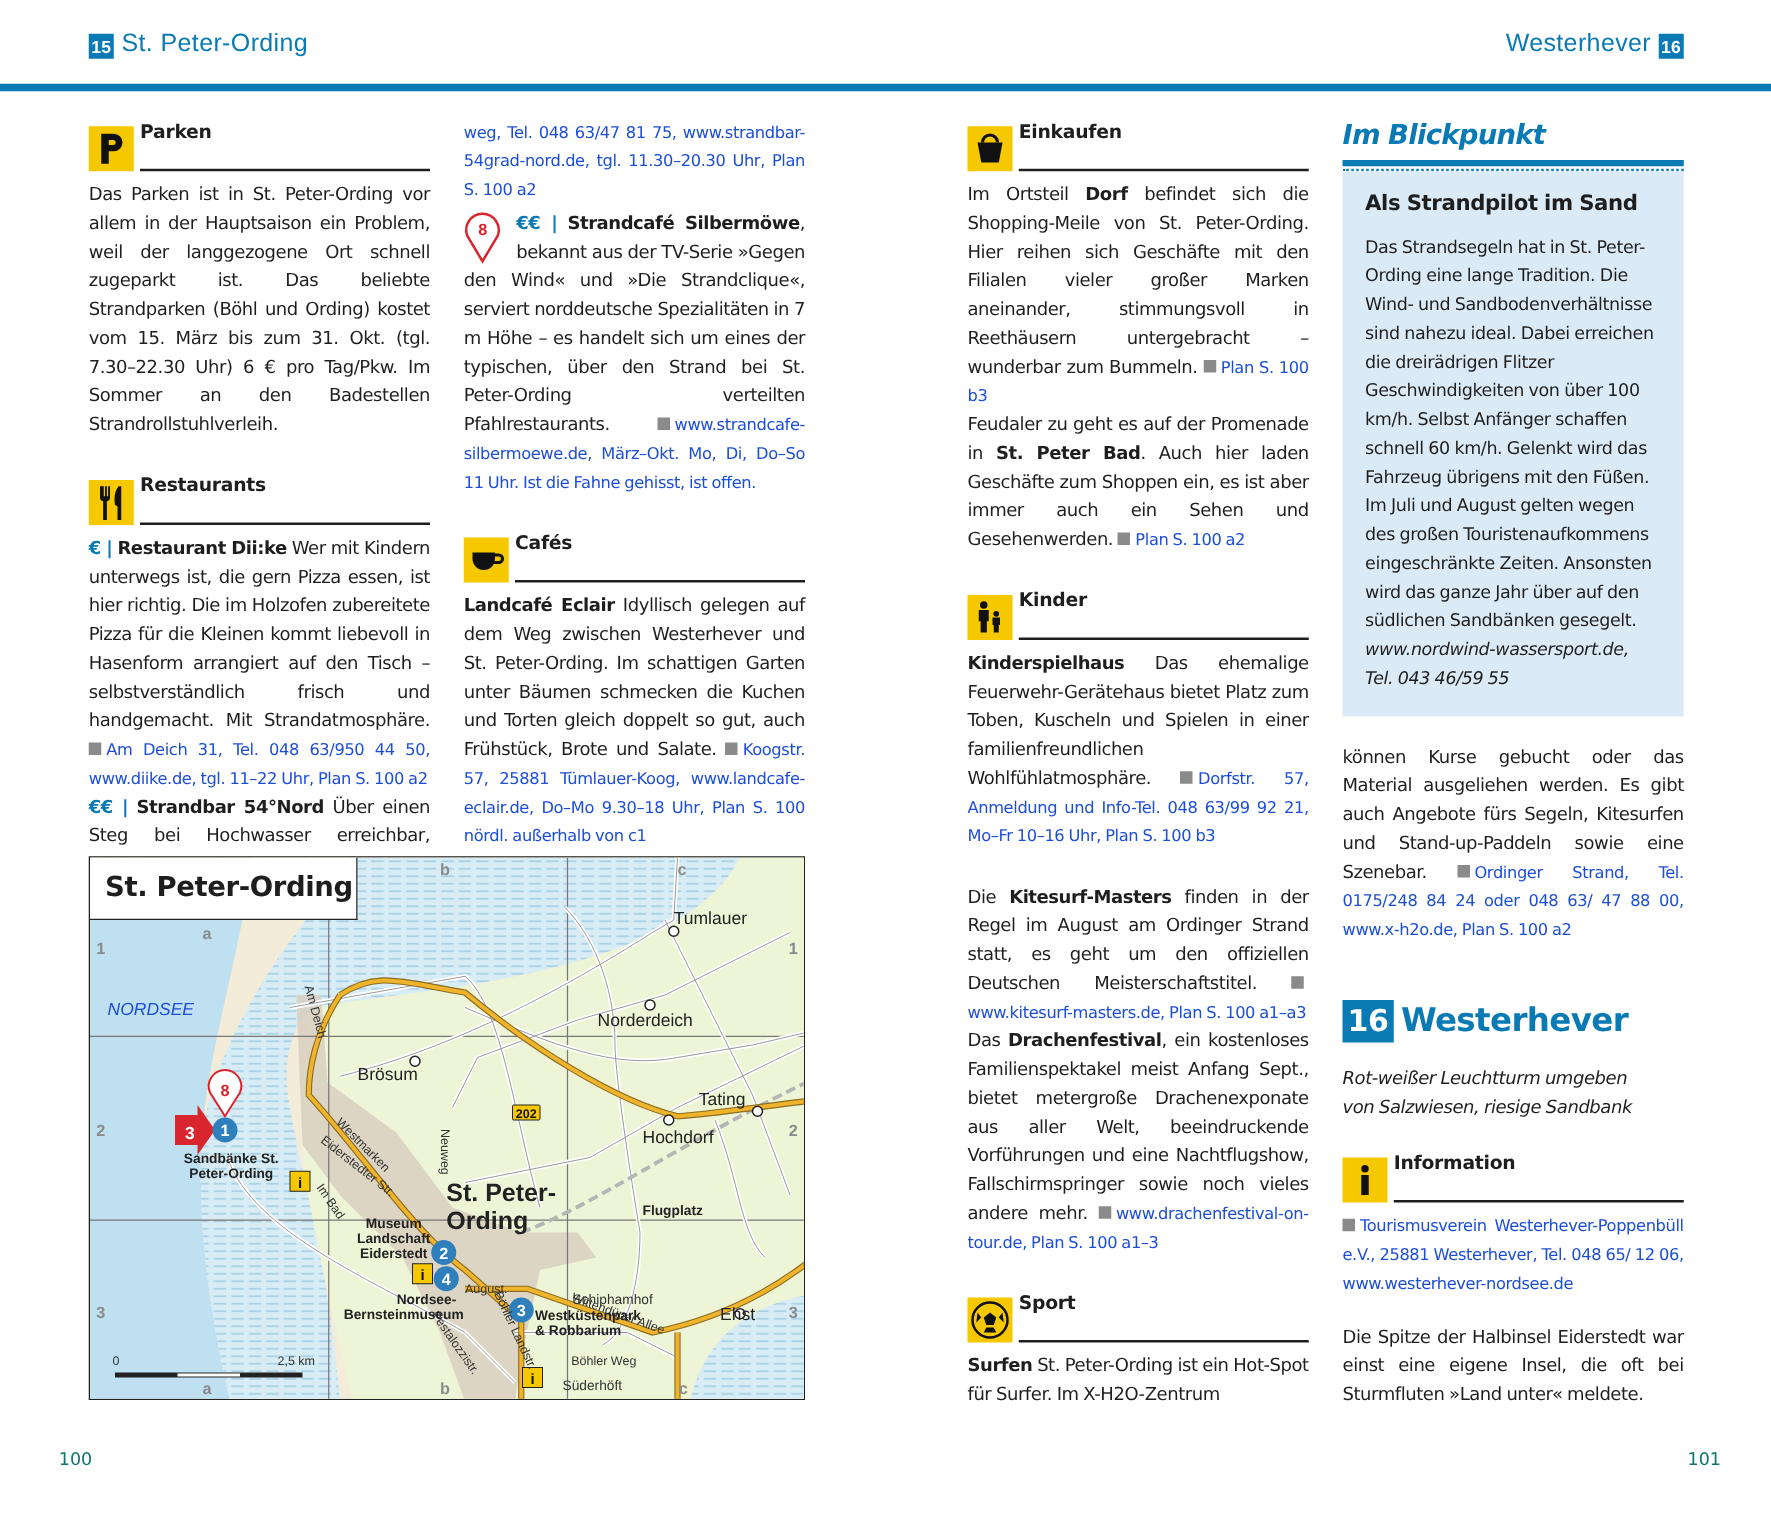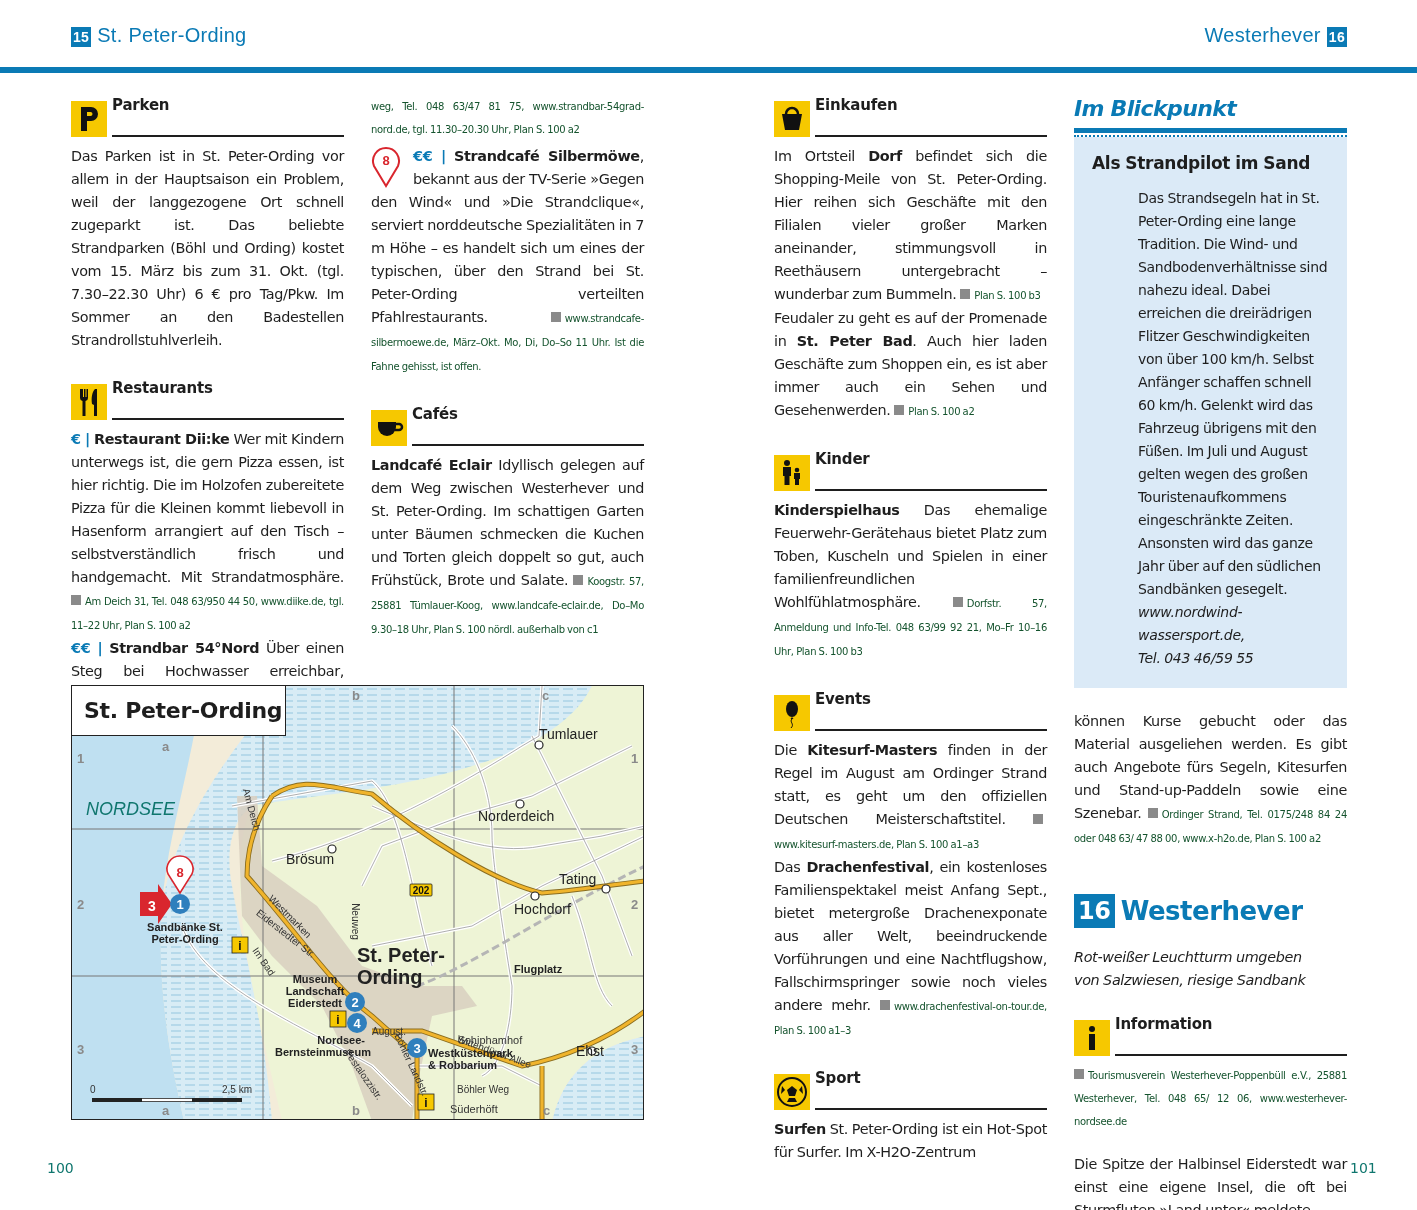--- a/index.html
+++ b/index.html
@@ -16,46 +16,46 @@
   .col-1 { left: 71px; width: 273px; }
   .col-2 { left: 371px; width: 273px; }
   .col-3 { left: 774px; width: 273px; }
   .col-4 { left: 1074px; width: 273px; }
 
   .sec-head { display: flex; align-items: flex-end; margin-bottom: 8px; }
   .sec-icon { width: 36px; height: 36px; background: #f6c800; display: flex; align-items: center; justify-content: center; flex-shrink: 0; }
   .sec-title { flex: 1; margin-left: 5px; border-bottom: 2px solid #1e1e1e; font-weight: bold; font-size: 15px; line-height: 20px; padding-bottom: 20px; padding-left: 0; letter-spacing: -0.2px; }
   .p { margin: 0; }
   .b { font-weight: bold; }
-  .info { color: #14532d; font-size: 10px; letter-spacing: -0.3px; }
+  .info { color: #1d4ed8; font-size: 13px; letter-spacing: -0.3px; }
   .sq { display: inline-block; width: 10px; height: 10px; background: #8a8a8a; margin-right: 4px; vertical-align: 0px; }
   .euro { color: #0a7ab5; font-weight: bold; }
   .gap-lg { height: 26px; }
 
   .pin-wrap { float: left; width: 40px; height: 44px; margin-right: 2px; position: relative; }
 
   
   .map { position: absolute; left: 71px; top: 685px; width: 573px; height: 435px; border: 1.5px solid #222; overflow: hidden; background: #eef4d6; }
   .map svg { position: absolute; left: 0; top: 0; }
   .map-title { position: absolute; left: 0; top: 0; width: 214px; height: 50px; background: #fff; border-right: 1.5px solid #222; border-bottom: 1.5px solid #222; font-family: "DejaVu Sans", sans-serif; font-weight: bold; font-size: 22px; display: flex; align-items: center; padding-left: 12px; letter-spacing: -0.3px; }
   .ml { position: absolute; font-family: "Liberation Sans", sans-serif; white-space: nowrap; color: #222; }
   .ml-place { font-size: 14px; }
   .ml-poi { font-size: 11px; font-weight: bold; line-height: 12px; text-align: center; }
   .ml-grid { font-size: 13px; color: #8a8a8a; font-weight: bold; }
-  .ml-sea { font-size: 18px; color: #0f766e; font-style: italic; }
+  .ml-sea { font-size: 14px; color: #1d4ed8; font-style: italic; }
   .ml-big { font-size: 20px; font-weight: bold; line-height: 22px; }
   .ml-street { font-size: 10px; color: #333; }
 
   
   .bp-title { font-family: "DejaVu Sans", sans-serif; font-style: italic; font-weight: bold; color: #0a7ab5; font-size: 22px; line-height: 28px; letter-spacing: -0.6px; }
   .bp-rule { height: 5px; background: #0a7ab5; margin-top: 5px; }
   .bp-dots { border-top: 2px dotted #0a7ab5; margin-top: 2px; }
   .bp-box { background: #dbeaf7; padding: 14px 18px 18px 18px; margin-top: 0; text-align: left; }
   .bp-head { font-weight: bold; font-size: 17px; line-height: 24px; margin-bottom: 12px; letter-spacing: -0.3px; }
-  .bp-body { font-size: 14px; line-height: 23px; letter-spacing: -0.3px; margin-left: 46px; }
+  .bp-body { font-size: 14px; line-height: 23px; letter-spacing: -0.3px; }
   .bp-it { font-style: italic; }
 
   .chap16 { display: flex; align-items: center; gap: 6px; margin-top: 0; }
   .chap16-badge { background: #0a7ab5; color: #fff; font-weight: bold; font-size: 24px; height: 34px; line-height: 34px; padding: 0 4px; }
   .chap16-title { color: #0a7ab5; font-weight: bold; font-size: 26px; letter-spacing: -0.5px; }
   .subtitle { font-style: italic; font-size: 14.4px; line-height: 23px; text-align: left; }
 
   .page-num { position: absolute; top: 1160px; font-size: 14px; color: #0f766e; }
 </style>
 </head>
@@ -327,30 +327,20 @@
     </div>
     <div class="sec-title">Kinder</div>
   </div>
   <p class="p">
     <span class="b">Kinderspielhaus</span>
     <span>Das ehemalige Feuerwehr-Gerätehaus bietet Platz zum Toben, Kuscheln und Spielen in einer familienfreundlichen Wohlfühlatmosphäre.</span>
     <span class="info"><span class="sq"></span><span>Dorfstr. 57, Anmeldung und Info-Tel. 048 63/99 92 21, Mo–Fr 10–16 Uhr, Plan S. 100 b3</span></span>
   </p>
 
   <div class="gap-lg"></div>
-  <div class="sec-head">
-    <div class="sec-icon">
-      <svg width="36" height="36" viewBox="0 0 36 36">
-          <ellipse cx="18" cy="14" rx="6" ry="8" fill="#111"></ellipse>
-          <path d="M18 22 L16.5 24 H19.5 Z" fill="#111"></path>
-          <path d="M18 24 C15 27 21 29 17 33" fill="none" stroke="#111" stroke-width="1"></path>
-        </svg>
-    </div>
-    <div class="sec-title">Events</div>
-  </div>
   <p class="p">
     <span>Die </span><span class="b">Kitesurf-Masters</span><span> finden in der Regel im August am Ordinger Strand statt, es geht um den offiziellen Deutschen Meisterschaftstitel.</span>
     <span class="info"><span class="sq"></span><span>www.kitesurf-masters.de, Plan S. 100 a1–a3</span></span>
   </p>
   <p class="p">
     <span>Das </span><span class="b">Drachenfestival</span><span>, ein kostenloses Familienspektakel meist Anfang Sept., bietet metergroße Drachenexponate aus aller Welt, beeindruckende Vorführungen und eine Nachtflugshow, Fallschirmspringer sowie noch vieles andere mehr.</span>
     <span class="info"><span class="sq"></span><span>www.drachenfestival-on-tour.de, Plan S. 100 a1–3</span></span>
   </p>
 
   <div class="gap-lg"></div>

